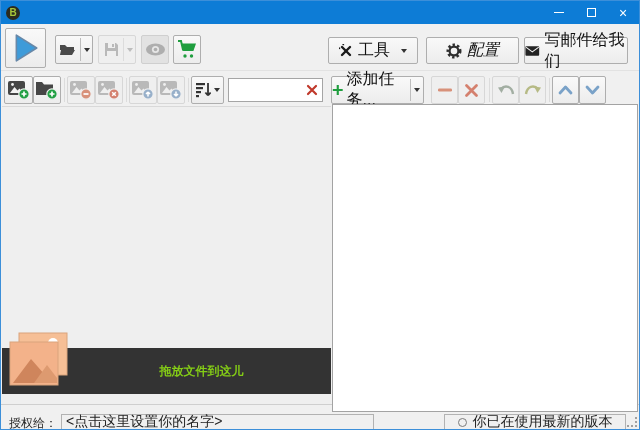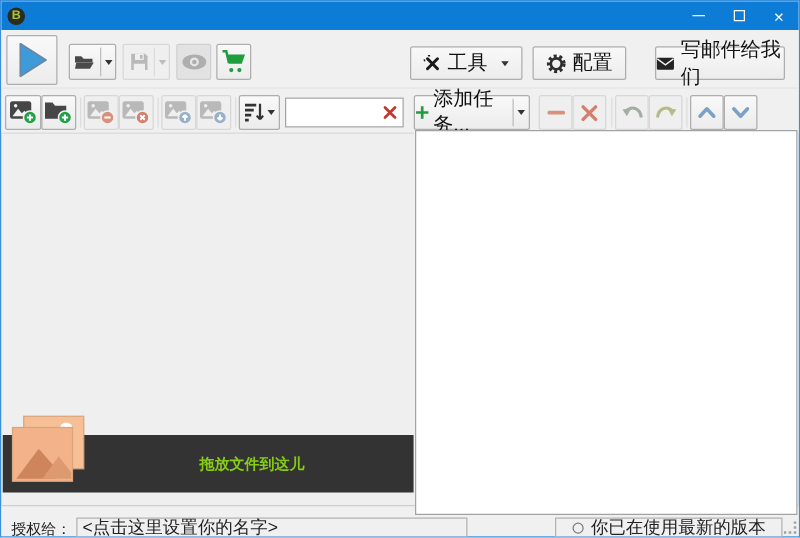--- a/index.html
+++ b/index.html
@@ -163,21 +163,21 @@
     <div class="tbtn label-btn" style="left:327px;top:13px;width:90px;height:27px;">
       <svg width="14" height="14" viewBox="0 0 14 14">
         <path d="M3 11 L11 3" stroke="#1a1a1a" stroke-width="2.4" stroke-linecap="round"></path>
         <path d="M3 3 L11 11" stroke="#1a1a1a" stroke-width="2.4" stroke-linecap="round"></path>
         <path d="M1.2 4.4 a3 3 0 1 1 3.2 -3.2" fill="none" stroke="#1a1a1a" stroke-width="1.6"></path>
       </svg>
       <span>工具</span>
       <div class="caret" style="margin-left:6px;"></div>
     </div>
 
-    <div class="tbtn label-btn" style="left:425px;top:13px;width:75px;height:27px;">
+    <div class="tbtn label-btn" style="left:425px;top:13px;width:93px;height:27px;font-style:italic;">
       <svg width="16" height="16" viewBox="0 0 16 16">
         <circle cx="8" cy="8" r="6.2" fill="none" stroke="#2e2e2e" stroke-width="2.6" stroke-dasharray="2.4 2.1"></circle>
         <circle cx="8" cy="8" r="4.4" fill="none" stroke="#2e2e2e" stroke-width="2.2"></circle>
       </svg>
       <span>配置</span>
     </div>
 
     <div class="tbtn label-btn" style="left:523px;top:13px;width:104px;height:27px;">
       <svg width="17" height="12" viewBox="0 0 17 12">
         <rect x="0.5" y="0.5" width="16" height="11" rx="1" fill="#232323"></rect>

